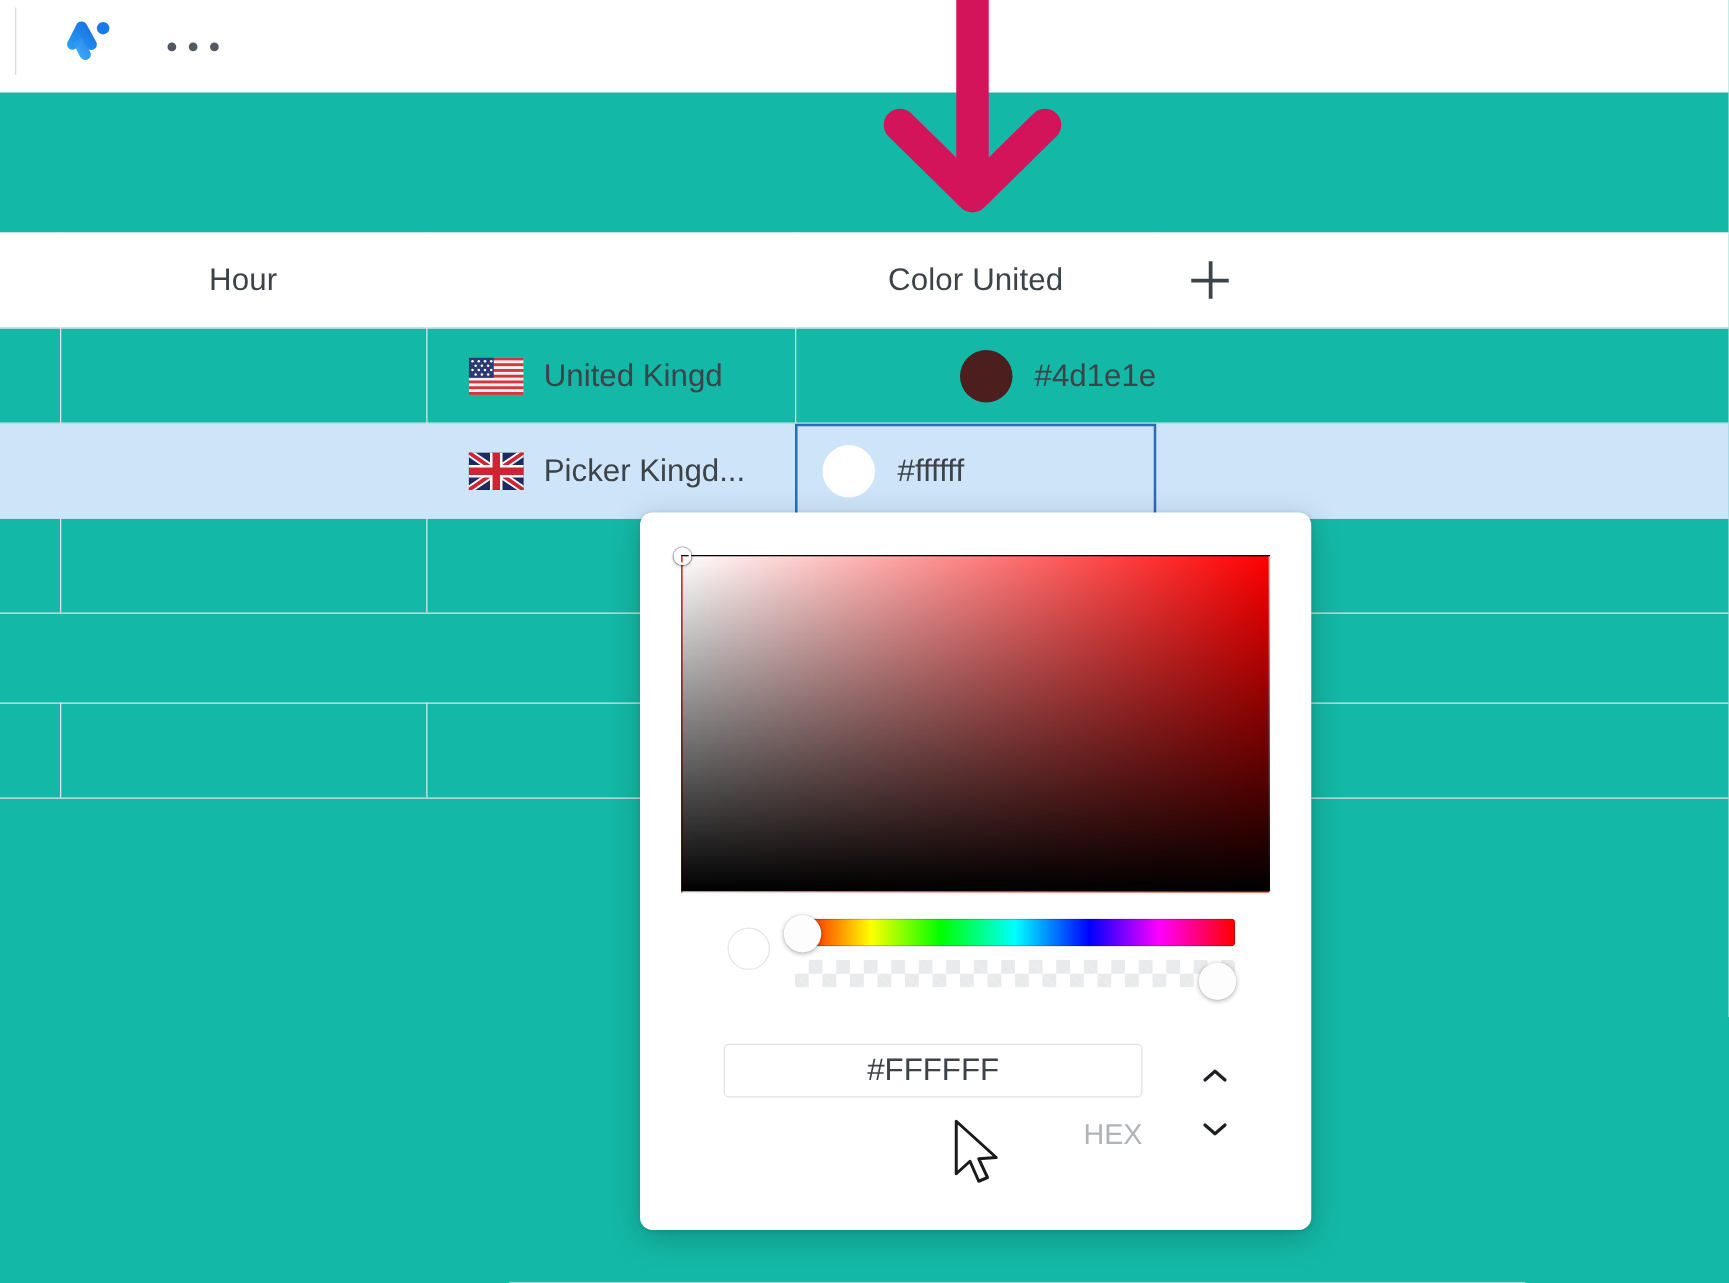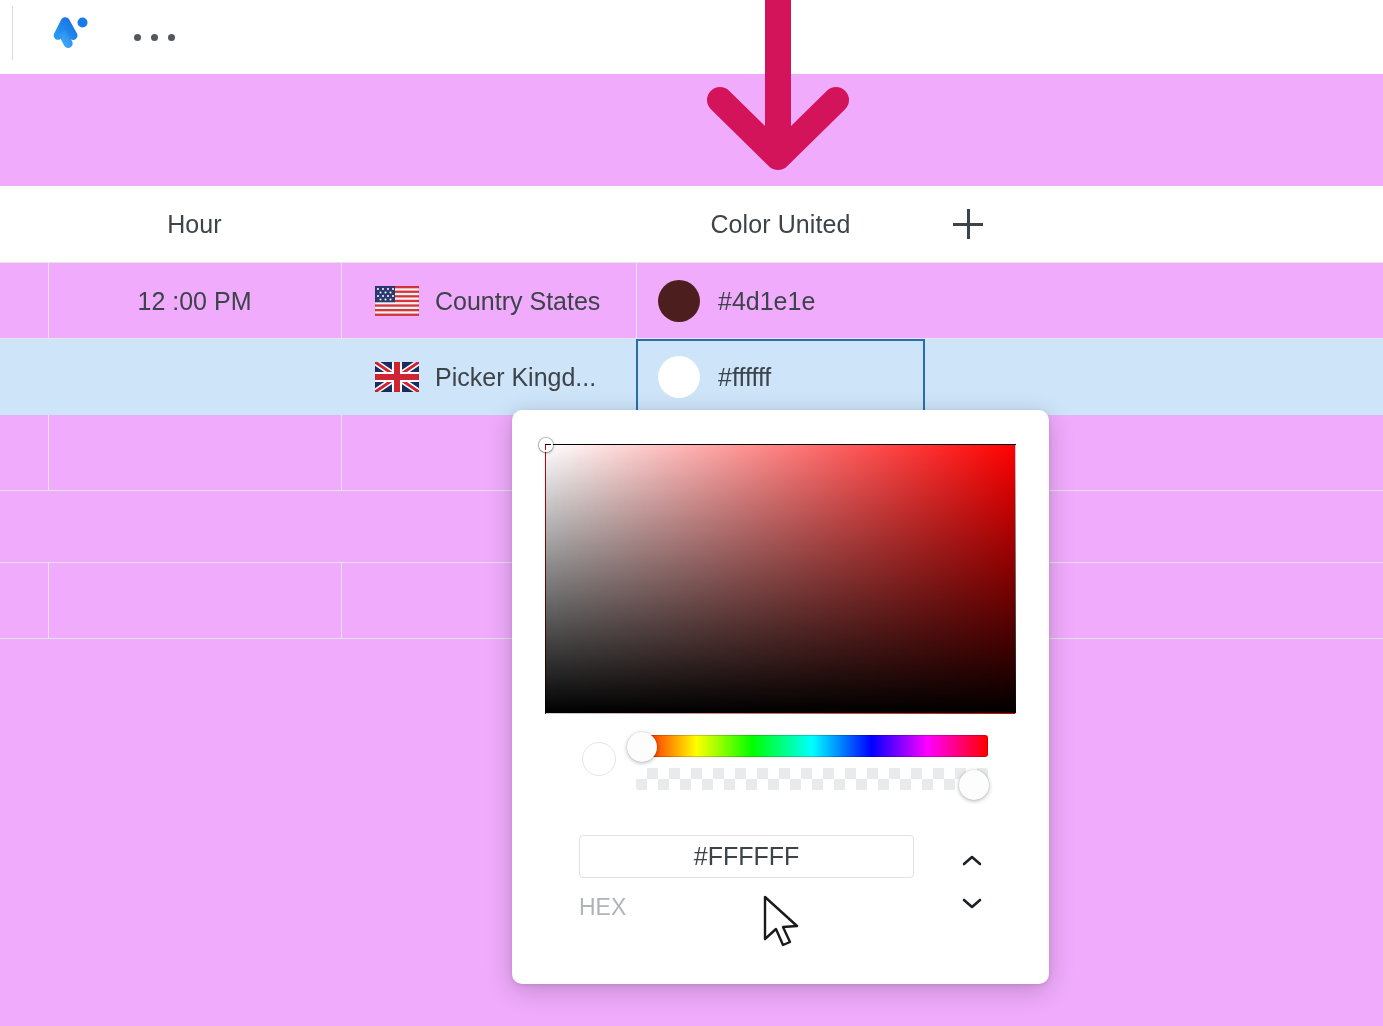--- a/index.html
+++ b/index.html
@@ -2,21 +2,21 @@
 <html><head>
 <meta charset="utf-8">
 <style>
   * { box-sizing: border-box; margin: 0; padding: 0; }
   html, body {
     width: 1383px; height: 1026px;
     background: #ffffff;
     font-family: "Liberation Sans", sans-serif;
     overflow: hidden;
   }
-  #app { position: relative; width: 1383px; height: 1026px; background: #f0abfc; }
+  #app { position: relative; width: 1383px; height: 1026px; background: #14b8a6; }
 
   
   .topbar {
     position: absolute; left: 0; top: 0; width: 1383px; height: 74px;
     background: #ffffff;
   }
   .topbar-divider {
     position: absolute; left: 12px; top: 6px; width: 1px; height: 54px;
     background: #d8dadd;
   }
@@ -68,21 +68,21 @@
   .row { position: absolute; left: 0; width: 1383px; height: 76px; }
   .row.selected { background: #cde4f9; }
 
   .cell {
     position: absolute; top: 0; height: 76px;
     display: flex; align-items: center;
     font-size: 25px; color: #3c4349;
   }
   .cell-hour { justify-content: center; }
   .cell-country { padding-left: 34px; gap: 16px; }
-  .cell-color  { padding-left: 22px; gap: 18px; }
+  .cell-color  { padding-left: 22px; gap: 18px; justify-content: flex-end; }
 
   .flag { font-size: 30px; line-height: 1; width: 44px;
           font-family: "DejaVu Sans", sans-serif; }
   .flag-img { width: 44px; height: 30px; display: block; }
 
   .swatch {
     width: 42px; height: 42px; border-radius: 50%;
     flex: 0 0 auto;
   }
 
@@ -171,21 +171,21 @@
     border: 1px solid #e0e2e5;
     border-radius: 4px;
     background: #ffffff;
     display: flex; align-items: center; justify-content: center;
     font-size: 25px; color: #3c4349;
     font-family: "Liberation Sans", sans-serif;
     cursor: text;
   }
   .hex-label {
     position: absolute; left: 67px; top: 484px; width: 335px;
-    text-align: left; font-size: 23px; color: #b0b4b8;
+    text-align: right; font-size: 23px; color: #b0b4b8;
   }
   .stepper {
     position: absolute; left: 442px; top: 445px;
     width: 36px; height: 54px;
     display: flex; flex-direction: column; align-items: center;
     justify-content: space-between;
     cursor: pointer;
   }
   .chev { width: 22px; height: 12px; }
 
@@ -253,21 +253,20 @@
 
     <div class="headerrow">
       <div class="th" style="left:48px;  width:293px">Hour</div>
       <div class="th" style="left:636px; width:289px">Color United</div>
       <div class="th-plus" style="left:928px">
         <span class="plus-glyph"></span>
       </div>
     </div>
 
     <div class="row" style="top:77px">
-      <div class="cell cell-hour" style="left:48px; width:293px">12 :00 PM</div>
       <div class="cell cell-country" style="left:341px; width:295px">
         <span class="flag">
           <svg class="flag-img" viewBox="0 0 44 30" aria-hidden="true">
             <rect width="44" height="30" fill="#f2f2f2"></rect>
             <g fill="#d7343c">
               <rect y="0" width="44" height="2.3"></rect>
               <rect y="4.6" width="44" height="2.3"></rect>
               <rect y="9.2" width="44" height="2.3"></rect>
               <rect y="13.8" width="44" height="2.3"></rect>
               <rect y="18.4" width="44" height="2.3"></rect>
@@ -287,21 +286,21 @@
                 <circle cx="8" cy="10" r="1"></circle>
               <circle cx="13" cy="10" r="1"></circle>
                 <circle cx="18" cy="10" r="1"></circle>
               <circle cx="5.5" cy="13.5" r="1"></circle>
                 <circle cx="10.5" cy="13.5" r="1"></circle>
               <circle cx="15.5" cy="13.5" r="1"></circle>
             </g>
             <rect width="44" height="30" fill="none" stroke="rgba(0,0,0,.12)"></rect>
           </svg>
         </span>
-        <span>Country States</span>
+        <span>United Kingd</span>
       </div>
       <div class="cell cell-color" style="left:636px; width:289px">
         <span class="swatch" id="sw0" style="background: rgb(77, 30, 30);"></span>
         <span>#4d1e1e</span>
       </div>
     </div>
 
     <div class="row selected" style="top:153px">
       <div class="cell cell-hour" style="left:48px; width:293px"></div>
       <div class="cell cell-country" style="left:341px; width:295px">

